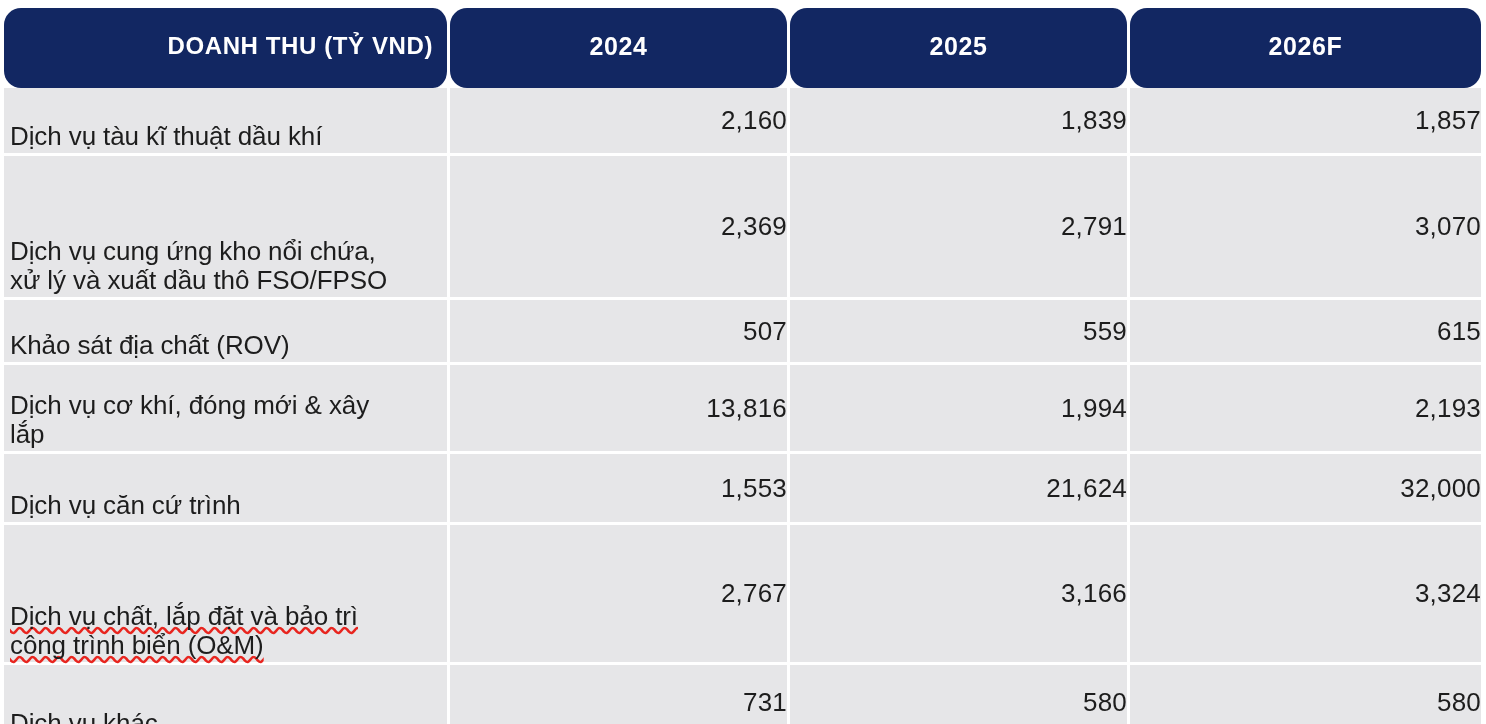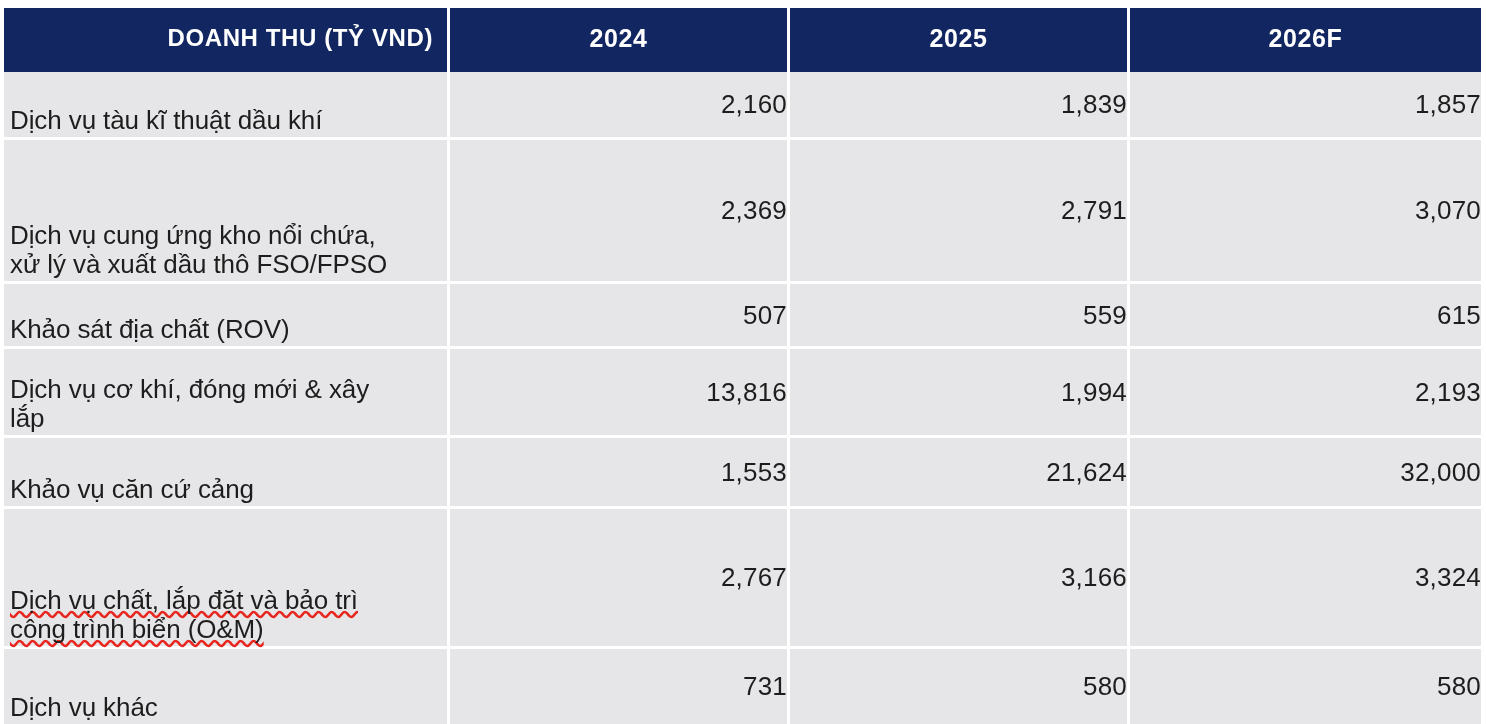--- a/index.html
+++ b/index.html
@@ -31,26 +31,27 @@
     table-layout: fixed;
   }
 
   
   thead th {
     background: #122762;
     color: #ffffff;
     font-weight: bold;
     font-size: 25px;
     letter-spacing: 0.6px;
-    height: 64px;
+    height: 80px;
     vertical-align: middle;
     padding: 0 14px 4px 14px;
     box-sizing: border-box;
     border-right: 3px solid #ffffff;
     white-space: nowrap;
+    border-radius: 17px;
   }
   thead th:last-child { border-right: none; }
 
   th.col-label {
     text-align: right;
     font-size: 24px;
   }
   th.col-year {
     text-align: center;
     font-size: 25px;
@@ -154,21 +155,21 @@
           <span class="label-text">Dịch vụ cơ khí, đóng mới &amp; xây</span>
           <span class="label-text">lắp</span>
         </td>
         <td class="cell-num">13,816</td>
         <td class="cell-num">1,994</td>
         <td class="cell-num">2,193</td>
       </tr>
 
       <tr class="r5">
         <td class="cell-label">
-          <span class="label-text">Khảo vụ căn cứ cảng</span>
+          <span class="label-text">Dịch vụ căn cứ trình</span>
         </td>
         <td class="cell-num">1,553</td>
         <td class="cell-num">21,624</td>
         <td class="cell-num">32,000</td>
       </tr>
 
       <tr class="r6">
         <td class="cell-label">
           <span class="label-text misspell">Dịch vụ chất, lắp đặt và bảo trì</span>
           <span class="label-text misspell">công trình biển (O&amp;M)</span>

